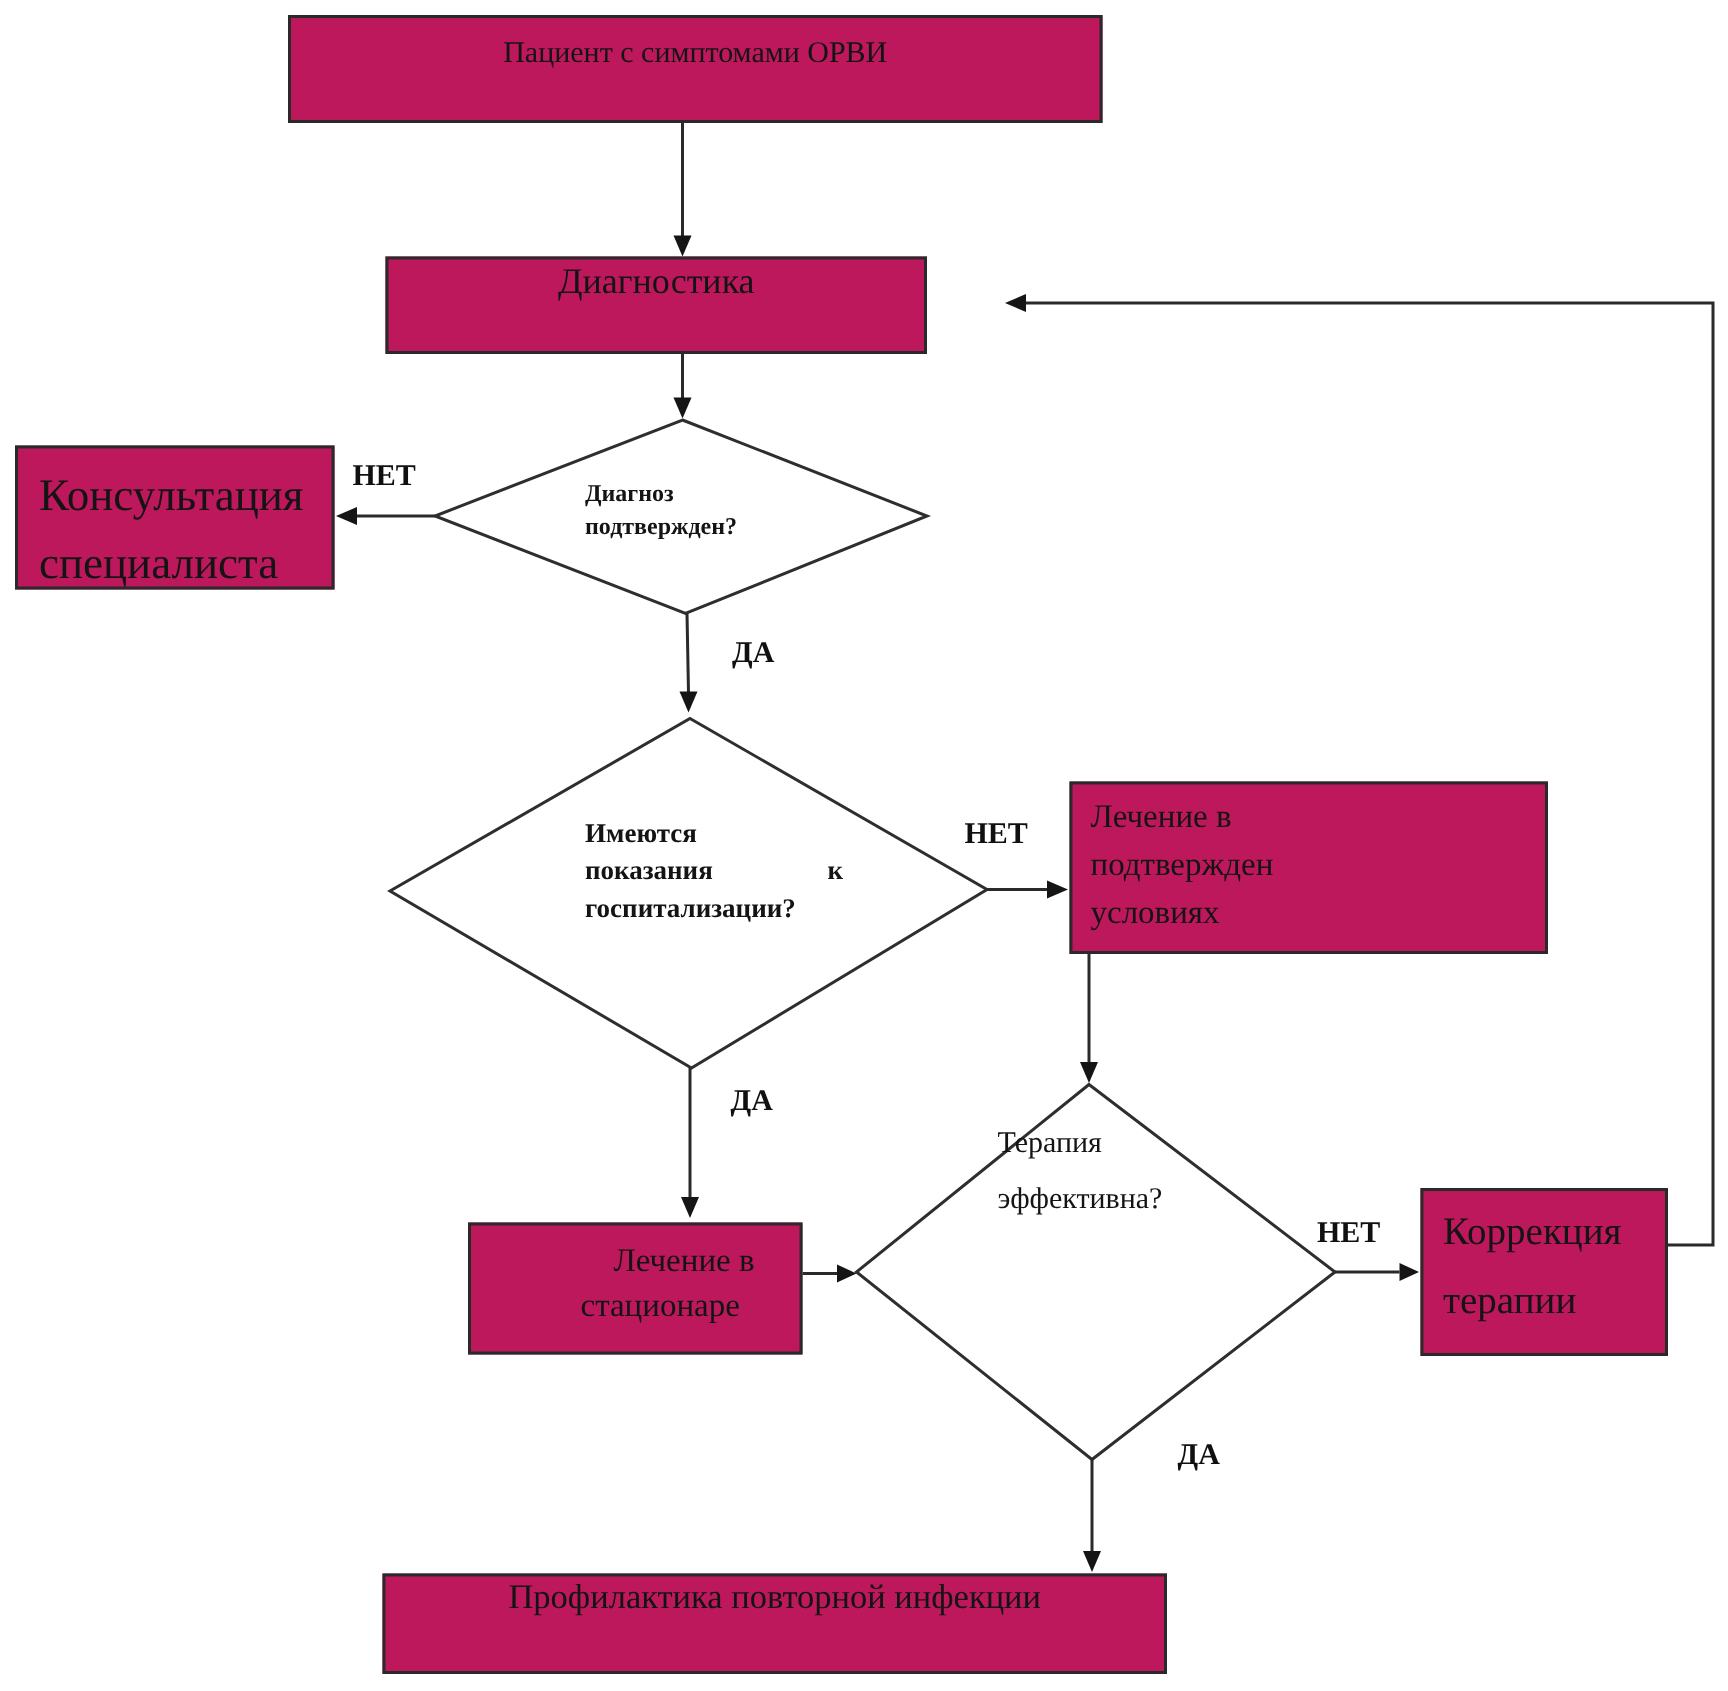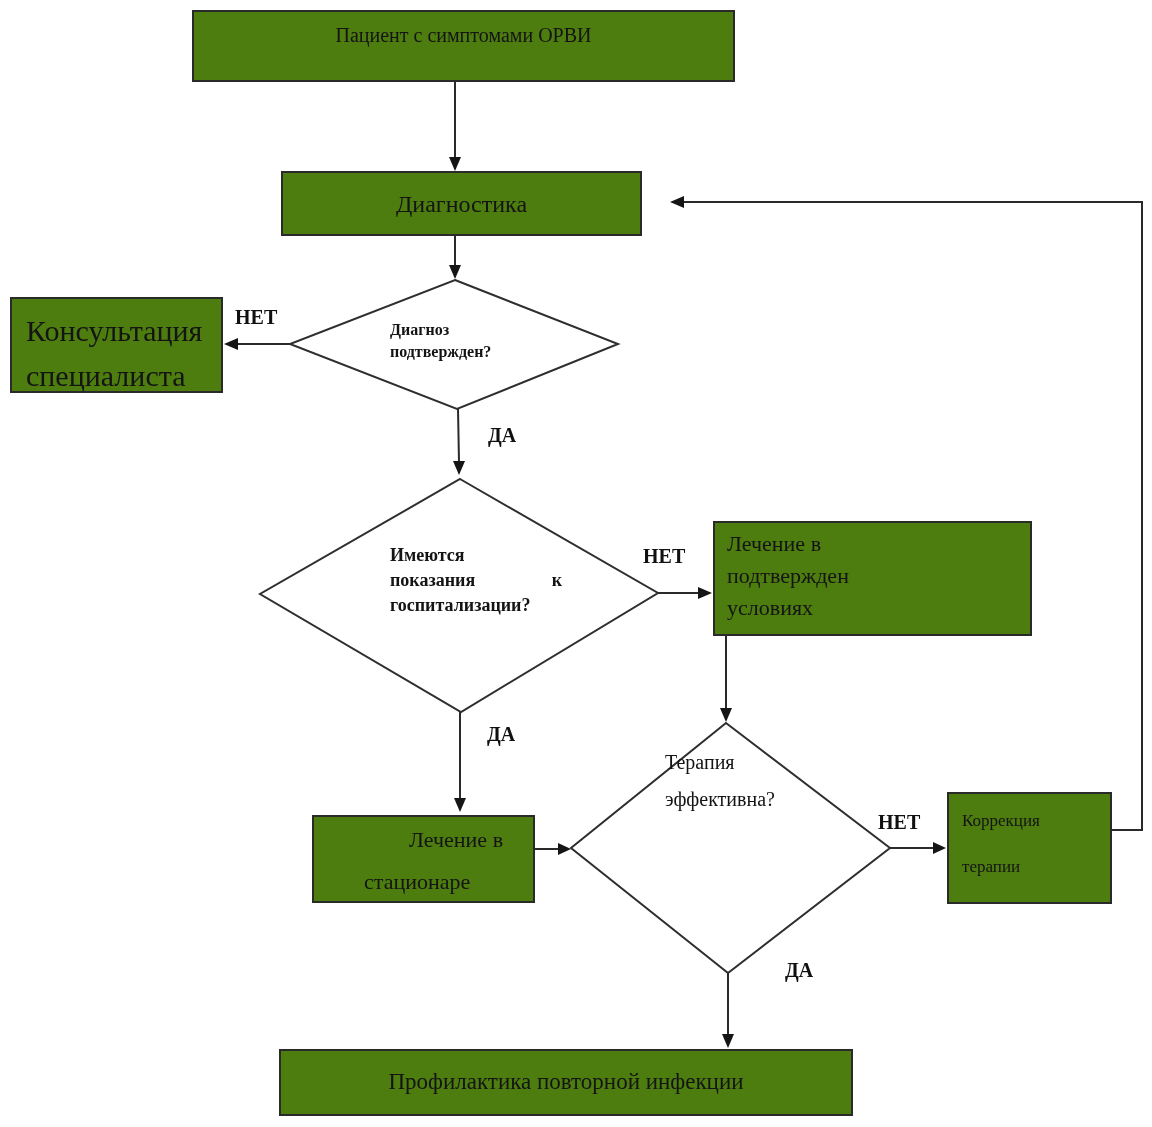--- a/index.html
+++ b/index.html
@@ -5,26 +5,26 @@
   html,body{margin:0;padding:0;background:#ffffff;}
   .stage{
     position:relative;width:1152px;height:1127px;background:#ffffff;
     font-family:"Liberation Serif","DejaVu Serif",serif;color:#141414;overflow:hidden;
   }
   .stage svg{position:absolute;left:0;top:0;}
   .wire{stroke:#2a2a2a;stroke-width:2;fill:none;}
   .head{fill:#151515;stroke:none;}
   .diamond{fill:#ffffff;stroke:#2e2e2e;stroke-width:2;}
   .box{
-    position:absolute;border:2px solid #2a2a2a;background:#4d7c0f;
+    position:absolute;border:2px solid #2a2a2a;background:#be185d;
     box-sizing:border-box;line-height:1.25;
   }
   .dtext{position:absolute;white-space:nowrap;}
   .yn{position:absolute;font-weight:bold;font-size:20px;color:#101010;white-space:nowrap;}
-  .center-flex{display:flex;align-items:center;justify-content:center;text-align:center;margin-left:24px;}
+  .center-flex{display:flex;align-items:flex-start;justify-content:center;text-align:center;}
 </style>
 </head>
 <body>
 
 <div class="stage">
 
   <svg width="1152" height="1127" viewBox="0 0 1152 1127">
 
     <polygon class="diamond" points="455,280 618,344 457,409 290,344"></polygon>
     <polygon class="diamond" points="460,479 658,593 461,712 260,594"></polygon>
@@ -78,29 +78,29 @@
   </div>
 
   <div class="box" style="left:713px;top:521px;width:319px;height:115px;padding:5px 12px;font-size:22px;line-height:32px;">
     <div>Лечение в</div>
     <div>подтвержден</div>
     <div>условиях</div>
   </div>
 
   <div class="box" style="left:312px;top:815px;width:223px;height:88px;padding-top:8px;font-size:22px;line-height:30px;">
     <div style="padding-left:95px;">Лечение в</div>
-    <div style="padding-left:50px;margin-top:12px;">стационаре</div>
+    <div style="padding-left:73px;">стационаре</div>
   </div>
 
-  <div class="box" style="left:947px;top:792px;width:165px;height:112px;padding:4px 13px;font-size:17px;line-height:46px;">
+  <div class="box" style="left:947px;top:792px;width:165px;height:112px;padding:4px 13px;font-size:26px;line-height:46px;">
     <div>Коррекция</div>
     <div>терапии</div>
   </div>
 
-  <div class="box center-flex" style="left:255px;top:1049px;width:574px;height:67px;font-size:23px;">
+  <div class="box center-flex" style="left:255px;top:1049px;width:523px;height:67px;font-size:23px;">
     <span>Профилактика повторной инфекции</span>
   </div>
 
   <div class="dtext" style="left:390px;top:319px;font-size:16px;font-weight:bold;line-height:22px;">
     <div>Диагноз</div>
     <div>подтвержден?</div>
   </div>
 
   <div class="dtext" style="left:373px;top:543px;width:172px;font-size:18px;font-weight:bold;line-height:25px;margin-left:17px;">
     <div>Имеются</div>

